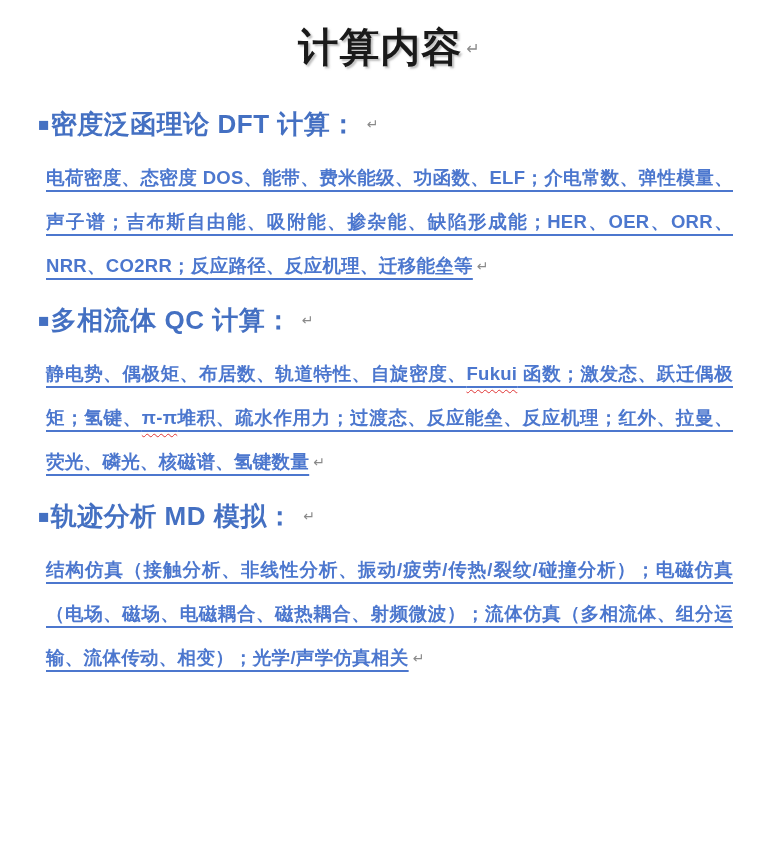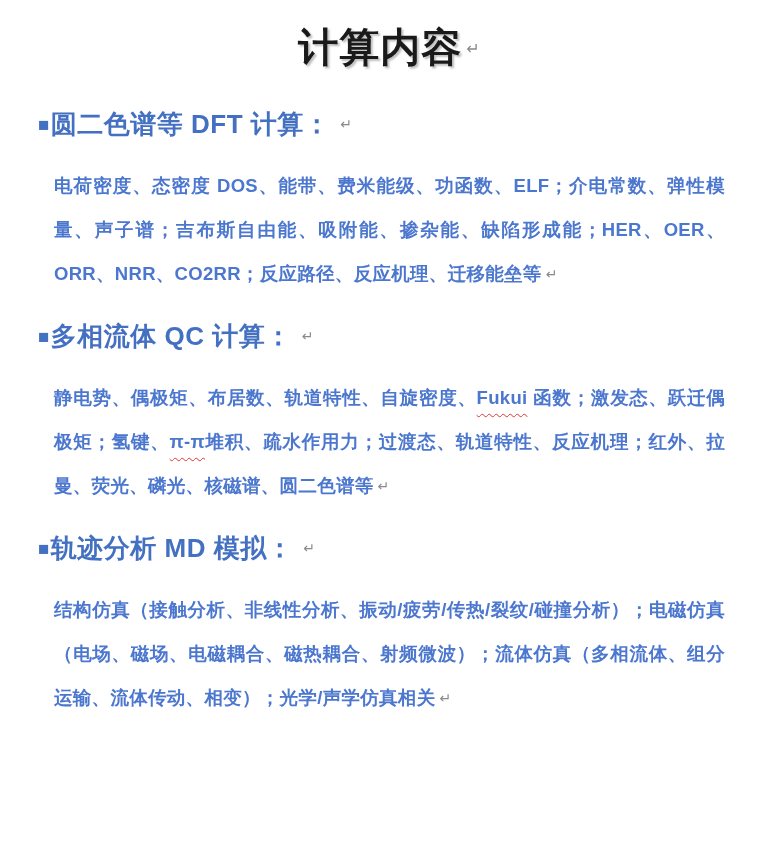--- a/index.html
+++ b/index.html
@@ -36,23 +36,24 @@
   .sec-heading .bullet {
     font-size: 0.72em;
     margin-right: 1px;
     vertical-align: 2px;
   }
   .sec-body {
     font-size: 18.5px;
     font-weight: 700;
     color: #4C77CE;
     line-height: 44px;
-    margin: 16px;
+    margin: 8px;
     text-align: justify;
     text-justify: inter-ideograph;
+    text-decoration: underline;
     text-decoration-color: #4C77CE;
     text-decoration-thickness: 1.5px;
     text-underline-offset: 6px;
     letter-spacing: 0.3px;
   }
   .spell-error {
     text-decoration: underline wavy #E03636;
     text-decoration-thickness: 1px;
     text-underline-offset: 9px;
   }
@@ -69,27 +70,27 @@
   .sec-heading .p-mark { font-size: 14px; margin-left: 10px; vertical-align: 3px; }
 </style>
 </head>
 <body>
 
 <div class="page">
 
   <div class="doc-title"><span>计算内容</span><span class="p-mark">↵</span></div>
 
   <div>
-    <div class="sec-heading"><span class="bullet">■</span><span>圆二色谱等 DFT 计算：</span><span class="p-mark">↵</span></div>
+    <div class="sec-heading"><span class="bullet">■</span><span>密度泛函理论 DFT 计算：</span><span class="p-mark">↵</span></div>
     <p class="sec-body"><span>电荷密度、态密度 DOS、能带、费米能级、功函数、ELF；介电常数、弹性模量、声子谱；吉布斯自由能、吸附能、掺杂能、缺陷形成能；HER、OER、ORR、NRR、CO2RR；反应路径、反应机理、迁移能垒等</span><span class="p-mark">↵</span></p>
   </div>
 
   <div>
     <div class="sec-heading"><span class="bullet">■</span><span>多相流体 QC 计算：</span><span class="p-mark">↵</span></div>
-    <p class="sec-body"><span>静电势、偶极矩、布居数、轨道特性、自旋密度、</span><span class="spell-error">Fukui</span><span> 函数；激发态、跃迁偶极矩；氢键、</span><span class="spell-error">π-π</span><span>堆积、疏水作用力；过渡态、轨道特性、反应机理；红外、拉曼、荧光、磷光、核磁谱、圆二色谱等</span><span class="p-mark">↵</span></p>
+    <p class="sec-body"><span>静电势、偶极矩、布居数、轨道特性、自旋密度、</span><span class="spell-error">Fukui</span><span> 函数；激发态、跃迁偶极矩；氢键、</span><span class="spell-error">π-π</span><span>堆积、疏水作用力；过渡态、反应能垒、反应机理；红外、拉曼、荧光、磷光、核磁谱、氢键数量</span><span class="p-mark">↵</span></p>
   </div>
 
   <div>
     <div class="sec-heading"><span class="bullet">■</span><span>轨迹分析 MD 模拟：</span><span class="p-mark">↵</span></div>
   </div>
 
   <div>
     <p class="sec-body"><span>结构仿真（接触分析、非线性分析、振动/疲劳/传热/裂纹/碰撞分析）；电磁仿真（电场、磁场、电磁耦合、磁热耦合、射频微波）；流体仿真（多相流体、组分运输、流体传动、相变）；光学/声学仿真相关</span><span class="p-mark">↵</span></p>
   </div>
 

